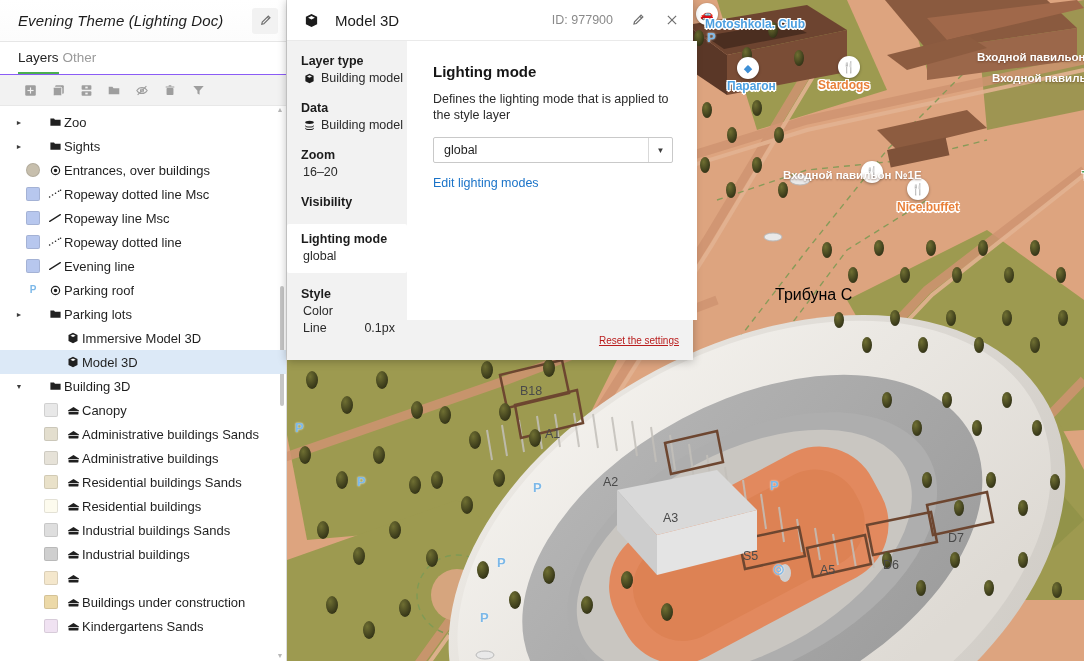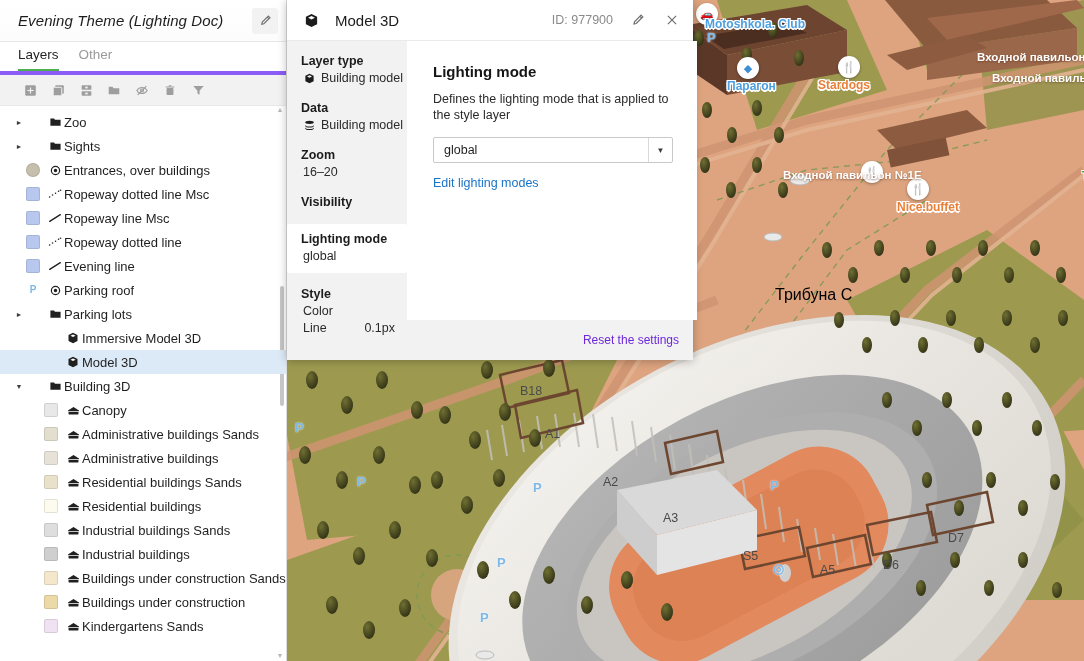--- a/index.html
+++ b/index.html
@@ -28,21 +28,21 @@
   }
   .icon-btn {
     width: 26px; height: 26px; border-radius: 3px;
     display: flex; align-items: center; justify-content: center;
     cursor: pointer; color: #707070; background: #f2f2f2;
   }
   .icon-btn.plain { background: transparent; }
 
   .tabs {
     height: 33px; display: flex; align-items: flex-end;
-    padding-left: 18px; border-bottom: 4px solid #8b5cf6; gap: 20px;
+    padding-left: 18px; border-bottom: 1px solid #8b5cf6; gap: 4px;
   }
   .tab {
     font-size: 13.5px; color: #9a9a9a; padding-bottom: 7px;
     cursor: pointer; border-bottom: 2px solid transparent;
   }
   .tab.active { color: #242424; border-bottom-color: #4caf50; }
 
   .layer-toolbar {
     height: 31px; background: #f2f2f2; display: flex; align-items: center;
     gap: 4px; padding-left: 18px; border-bottom: 1px solid #e8e8e8;
@@ -137,21 +137,21 @@
     width: 24px; height: 100%; border-left: 1px solid #d9d9d9;
     display: flex; align-items: center; justify-content: center;
     font-size: 8px; color: #3c3c3c;
   }
   .link { font-size: 12.5px; color: #1a73c8; cursor: pointer; display: inline-block; margin-top: 13px; }
 
   .dlg-foot {
     height: 40px; background: #f2f2f2; display: flex; align-items: center;
     justify-content: flex-end; padding-right: 14px;
   }
-  .reset-link { font-size: 12px; color: #6d28d9; cursor: pointer; }
+  .reset-link { font-size: 10px; color: #b91c1c; cursor: pointer; text-decoration: underline; }
 
   
   .mlabel { position: absolute; white-space: nowrap; pointer-events: none; }
   .lbl-poi {
     font-size: 12px; font-weight: bold; color: #e8803a;
     text-shadow: -1.2px -1.2px 0 #fff, 1.2px -1.2px 0 #fff, -1.2px 1.2px 0 #fff,
                  1.2px 1.2px 0 #fff, 0 1.5px 0 #fff, 0 -1.5px 0 #fff;
   }
   .lbl-blue {
     font-size: 12px; font-weight: bold; color: #4c9fe0;
@@ -772,21 +772,20 @@
         <div class="row">
           <div class="spacer" style="width: 30px;"></div>
           <div class="twisty"></div>
           <div class="swatch" style="background: rgb(244, 231, 204); margin-right: 6px;"></div>
           <div class="type-icon">
             <svg width="13" height="11" viewBox="0 0 16 13" fill="currentColor">
               <path d="M1.2 6.6L8 2.2l6.8 4.4v.9H1.2z"></path>
               <rect x="1.9" y="8.4" width="12.2" height="3.1" rx=".6"></rect>
             </svg>
           </div>
-          <div class="row-label">Buildings under construction Sands</div>
         </div>
         <div class="row">
           <div class="spacer" style="width: 30px;"></div>
           <div class="twisty"></div>
           <div class="swatch" style="background: rgb(236, 217, 168); margin-right: 6px;"></div>
           <div class="type-icon">
             <svg width="13" height="11" viewBox="0 0 16 13" fill="currentColor">
               <path d="M1.2 6.6L8 2.2l6.8 4.4v.9H1.2z"></path>
               <rect x="1.9" y="8.4" width="12.2" height="3.1" rx=".6"></rect>
             </svg>

